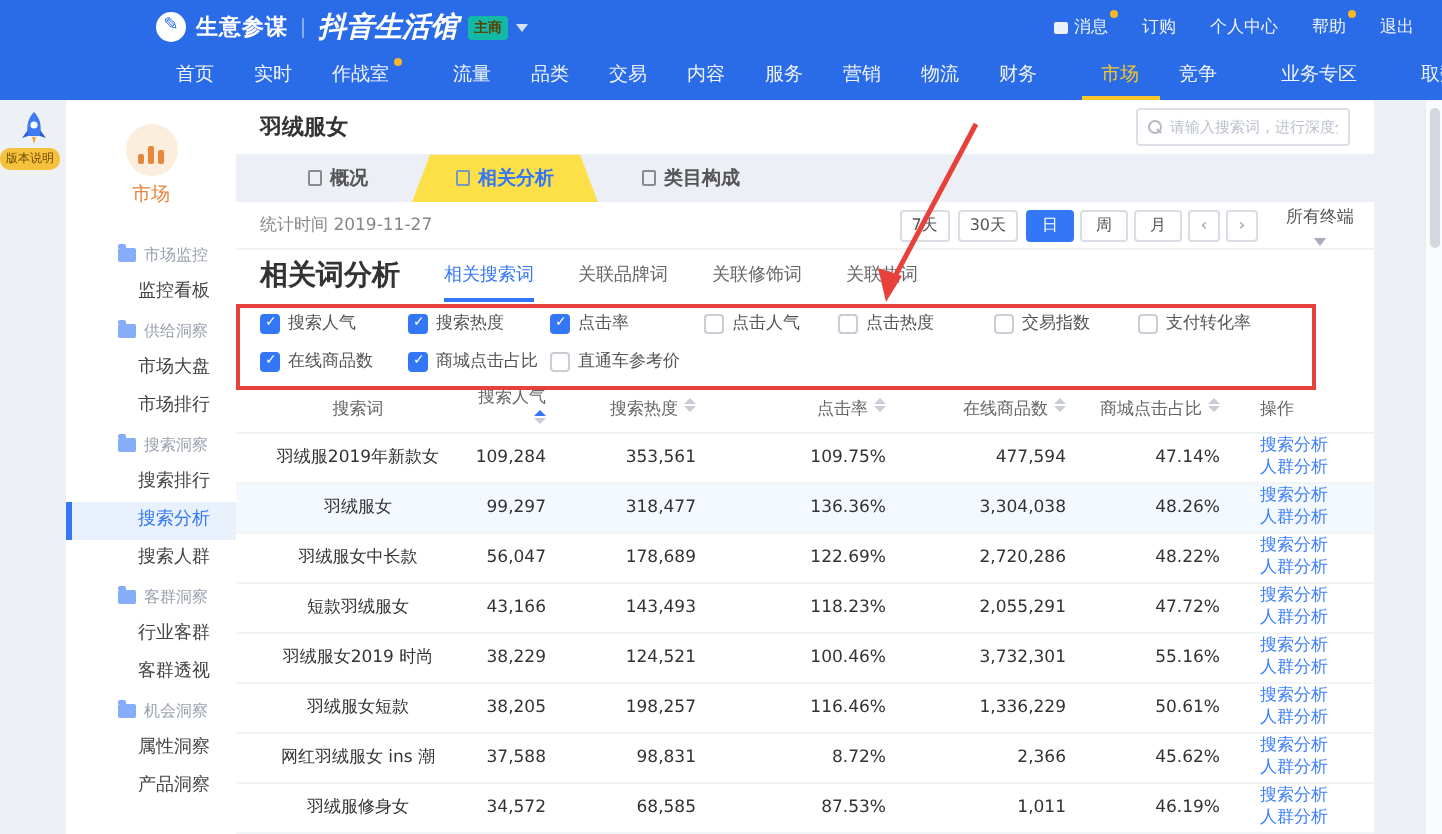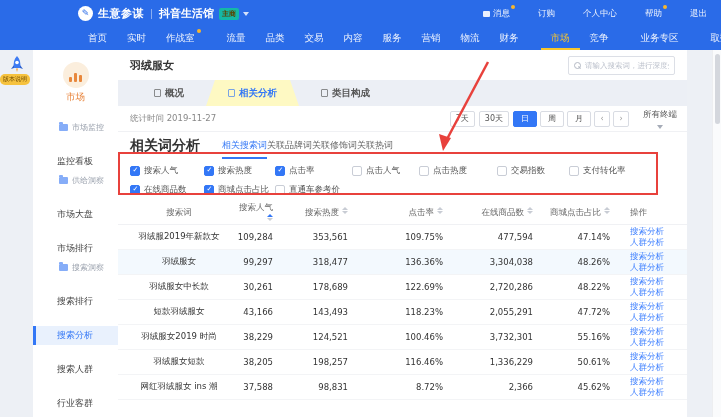--- a/index.html
+++ b/index.html
@@ -6,25 +6,25 @@
   html,body { width:721px; height:417px; }
   body { font-family:"DejaVu Sans","Liberation Sans",sans-serif; background:#EDF0F5; overflow:hidden; position:relative; }
   .page { width:721px; height:417px; position:relative; overflow:hidden; }
 
   
   .hdr { background:#2A6BE8; color:#fff; height:50px; }
   .hrow1 { display:flex; align-items:center; height:27px; padding:0 14px 0 78px; }
   .logo-ic { width:15px; height:15px; background:#fff; border-radius:50%; color:#2A6BE8; font-size:9px; line-height:15px; text-align:center; margin-right:5px; }
   .brand { font-size:11px; font-weight:bold; letter-spacing:.5px; }
   .vdiv { width:1px; height:10px; background:rgba(255,255,255,.45); margin:0 7px; }
-  .product { font-size:11px; font-weight:bold; }
+  .product { font-size:14px; font-weight:bold;font-style:italic; }
   .shopbadge { background:#14b8a6; color:#5B4300; font-size:7px; padding:1px 3px; border-radius:2px; margin-left:5px; font-weight:bold; }
   .caret { width:0; height:0; border-left:3px solid transparent; border-right:3px solid transparent; border-top:4px solid rgba(255,255,255,.8); display:inline-block; margin-left:4px; }
   .hspace { flex:1; }
-  .umenu { display:flex; align-items:center; gap:28px; font-size:8.5px; color:rgba(255,255,255,.92); }
+  .umenu { display:flex; align-items:center; gap:17px; font-size:8.5px; color:rgba(255,255,255,.92); }
   .umenu .uitem { position:relative; cursor:pointer; display:flex; align-items:center; gap:3px; }
   .msq { width:7px; height:6px; background:rgba(255,255,255,.9); border-radius:1px; display:inline-block; }
   .dot { position:absolute; top:-3px; right:-5px; width:4px; height:4px; border-radius:50%; background:#F8B62C; }
   .hrow2 { display:flex; align-items:center; height:23px; padding:0 14px 0 78px; gap:0; }
   .nitem { font-size:9.5px; color:rgba(255,255,255,.92); padding:0 10px; height:23px; line-height:21px; position:relative; cursor:pointer; white-space:nowrap; }
   .nitem.active { color:#F8C62C; border-bottom:2px solid #F8C62C; }
   .ndiv { width:1px; height:9px; background:rgba(255,255,255,.35); margin:0 6px; }
 
   
   .main { display:flex; height:367px; }
@@ -32,53 +32,53 @@
   .rocket { position:absolute; left:7px; top:5px; cursor:pointer; }
   .verpill { position:absolute; left:0px; top:24px; background:#F6C23E; color:#6E4A00; font-size:6px; padding:1px 3px; border-radius:5px; white-space:nowrap; }
 
   .sbar { width:85px; background:#fff; padding-top:10px; }
   .appico { width:26px; height:26px; border-radius:50%; background:#FBEEDD; margin:2px auto 3px; display:flex; align-items:flex-end; justify-content:center; gap:2px; padding-bottom:6px; }
   .appico i { display:block; width:3px; background:#E8873C; border-radius:1px; }
   .applbl { text-align:center; color:#E8833A; font-size:9.5px; margin-bottom:14px; }
   .sgrp-h { display:flex; align-items:center; gap:4px; padding:4px 0 4px 26px; color:#9AA1AD; font-size:8px; height:19px; }
   .fold { width:9px; height:7px; background:#86ADF8; border-radius:1px; position:relative; flex:0 0 auto; }
   .fold::before { content:""; position:absolute; top:-2px; left:0; width:4px; height:2px; background:#86ADF8; border-radius:1px 1px 0 0; }
-  .sitem { padding:0 0 0 24px; font-size:9px; color:#444; height:19px; line-height:19px; cursor:pointer; position:relative;margin-top:15px; }
+  .sitem { padding:0 0 0 36px; font-size:9px; color:#444; height:19px; line-height:19px; cursor:pointer; position:relative; }
   .sitem.active { background:#E9F1FD; color:#3377F6; }
   .sitem.active::before { content:""; position:absolute; left:0; top:0; bottom:0; width:3px; background:#3377F6; }
 
   
   .card { width:569px; background:#fff; display:flex; flex-direction:column; position:relative; }
   .chead { height:30px; display:flex; align-items:center; padding:0 12px; }
   .kwtitle { font-size:11px; font-weight:bold; color:#333; }
   .srch { margin-left:auto; width:107px; height:19px; border:1px solid #DCDFE6; border-radius:2px; display:flex; align-items:center; padding:0 5px; gap:4px; background:#fff; }
   .mag { width:7px; height:7px; position:relative; flex:0 0 auto; }
   .mag::before { content:""; position:absolute; width:5px; height:5px; border:1px solid #B4B9C4; border-radius:50%; }
   .mag::after { content:""; position:absolute; width:3px; height:1px; background:#B4B9C4; left:4px; top:5px; transform:rotate(45deg); }
   .srch input { border:0; outline:0; font-size:7.5px; color:#666; width:100%; font-family:inherit; }
   .srch input::placeholder { color:#BCC1CC; }
 
   .tabsband { height:26px; background:#ECEFF5; display:flex; align-items:stretch; padding-left:14px; }
   .tab { display:flex; align-items:center; gap:4px; font-size:9.5px; color:#555; padding:0 22px; cursor:pointer;font-weight:bold; }
-  .tab.active { background:#fef9c3; color:#3377F6; clip-path:polygon(9px 0,calc(100% - 9px) 0,100% 100%,0 100%); }
+  .tab.active { background:#fde047; color:#3377F6; clip-path:polygon(9px 0,calc(100% - 9px) 0,100% 100%,0 100%); }
   .tabico { width:7px; height:8px; border:1px solid currentColor; border-radius:1px; opacity:.65; flex:0 0 auto; }
 
   .statrow { height:26px; display:flex; align-items:center; padding:0 10px 0 12px; border-bottom:1px solid #F0F1F4; }
   .stattime { font-size:8.5px; color:#888; }
   .ctrls { margin-left:auto; display:flex; align-items:center; gap:4px; }
   .btn { height:16px; min-width:24px; padding:0 5px; border:1px solid #D9DCE3; border-radius:2px; background:#fff; font-size:8px; color:#555; line-height:14px; text-align:center; cursor:pointer; }
   .pgroup { display:flex; gap:3px; }
   .btn.sel { background:#3377F6; border-color:#3377F6; color:#fff; }
   .btn.pager { min-width:16px; padding:0 3px; color:#999; }
   .term { display:flex; align-items:center; gap:4px; margin-left:10px; font-size:8.5px; color:#555; cursor:pointer;flex-direction:column; }
   .dcaret { width:0; height:0; border-left:3px solid transparent; border-right:3px solid transparent; border-top:4px solid #A6ACB8; }
 
   .secrow { height:28px; display:flex; align-items:center; padding:0 12px; gap:22px; }
   .sectitle { font-size:14px; font-weight:bold; color:#333; }
-  .wtabs { display:flex; }
+  .wtabs { display:flex; gap:22px; }
   .wtab { font-size:9px; color:#666; cursor:pointer; padding:6px 0 5px; }
   .wtab.active { color:#3377F6; border-bottom:2px solid #3377F6; }
 
   .filterbox { padding:5px 0 4px 12px; display:grid; grid-template-columns:74px 71px 77px 67px 78px 72px 1fr; row-gap:7px; margin-bottom:2px; }
   .cbitem { display:flex; align-items:center; gap:4px; font-size:8.5px; color:#555; cursor:pointer; }
   .cb { width:10px; height:10px; border:1px solid #C9CDD6; border-radius:2px; background:#fff; flex:0 0 auto; position:relative; }
   .cb.on { background:#3377F6; border-color:#3377F6; }
   .cb.on::after { content:"✓"; position:absolute; color:#fff; font-size:7px; left:1.5px; top:-1px; }
 
   table.tbl { width:100%; border-collapse:collapse; table-layout:fixed; }
@@ -193,20 +193,24 @@
           </div>
           <div class="sitem">市场大盘</div>
           <div class="sitem">市场排行</div>
           <div class="sgrp-h">
             <span class="fold"></span>
             <span>搜索洞察</span>
           </div>
           <div class="sitem">搜索排行</div>
           <div class="sitem active">搜索分析</div>
           <div class="sitem">搜索人群</div>
+          <div class="sgrp-h">
+            <span class="fold"></span>
+            <span>客群洞察</span>
+          </div>
           <div class="sitem">行业客群</div>
           <div class="sitem">客群透视</div>
           <div class="sgrp-h">
             <span class="fold"></span>
             <span>机会洞察</span>
           </div>
           <div class="sitem">属性洞察</div>
           <div class="sitem">产品洞察</div>
         </div>
     </div>
@@ -343,21 +347,21 @@
               <td class="num">136.36%</td>
               <td class="num">3,304,038</td>
               <td class="num">48.26%</td>
               <td class="act">
                 <a class="alink">搜索分析</a>
                 <a class="alink">人群分析</a>
               </td>
             </tr>
             <tr>
               <td class="kw">羽绒服女中长款</td>
-              <td class="num">30,261</td>
+              <td class="num">56,047</td>
               <td class="num">178,689</td>
               <td class="num">122.69%</td>
               <td class="num">2,720,286</td>
               <td class="num">48.22%</td>
               <td class="act">
                 <a class="alink">搜索分析</a>
                 <a class="alink">人群分析</a>
               </td>
             </tr>
             <tr>
@@ -401,20 +405,32 @@
               <td class="num">37,588</td>
               <td class="num">98,831</td>
               <td class="num">8.72%</td>
               <td class="num">2,366</td>
               <td class="num">45.62%</td>
               <td class="act">
                 <a class="alink">搜索分析</a>
                 <a class="alink">人群分析</a>
               </td>
             </tr>
+            <tr>
+              <td class="kw">羽绒服修身女</td>
+              <td class="num">34,572</td>
+              <td class="num">68,585</td>
+              <td class="num">87.53%</td>
+              <td class="num">1,011</td>
+              <td class="num">46.19%</td>
+              <td class="act">
+                <a class="alink">搜索分析</a>
+                <a class="alink">人群分析</a>
+              </td>
+            </tr>
           </tbody>
       </table>
     </div>
 
     <div class="rgap"></div>
     <div class="sbtrack">
       <div class="sbthumb"></div>
     </div>
   </div>
 

